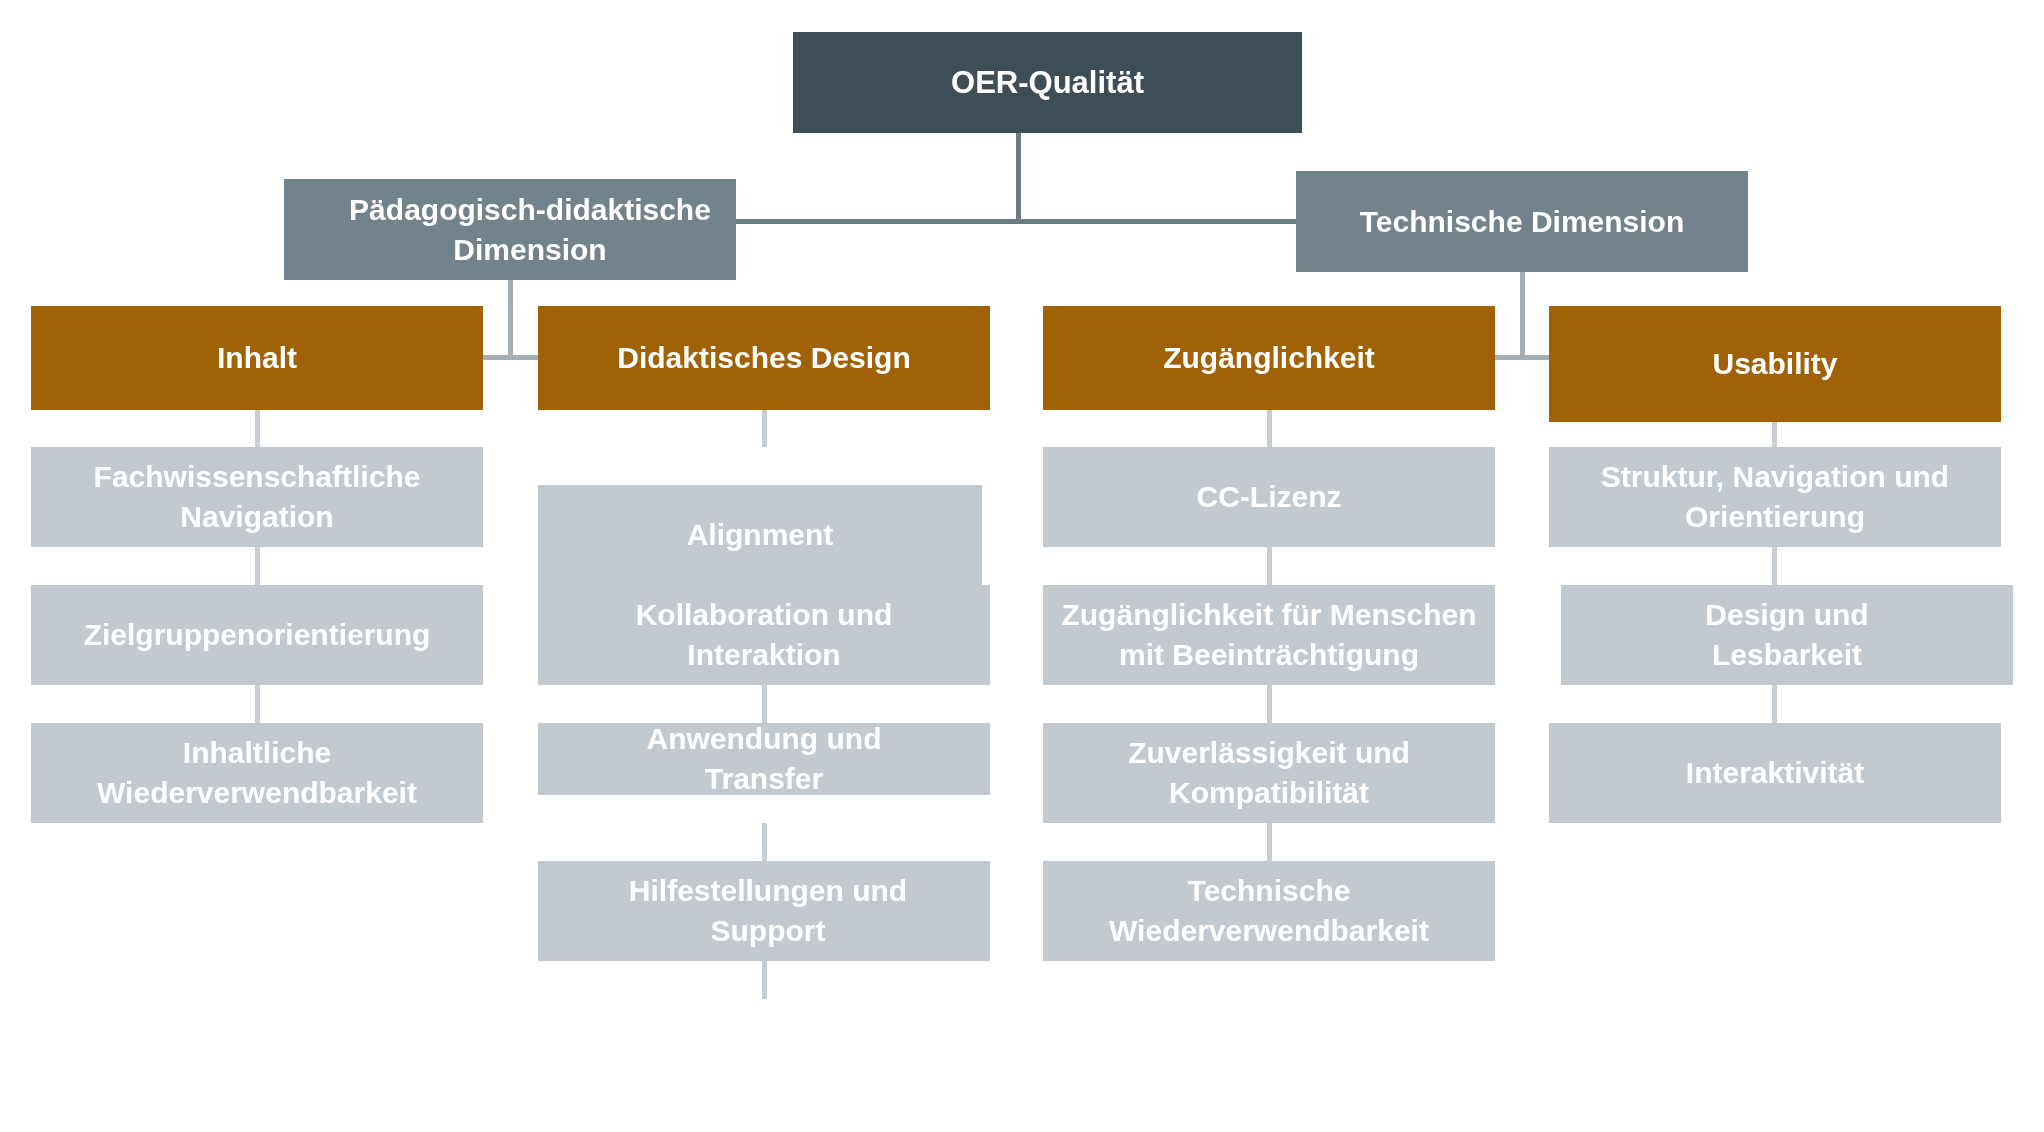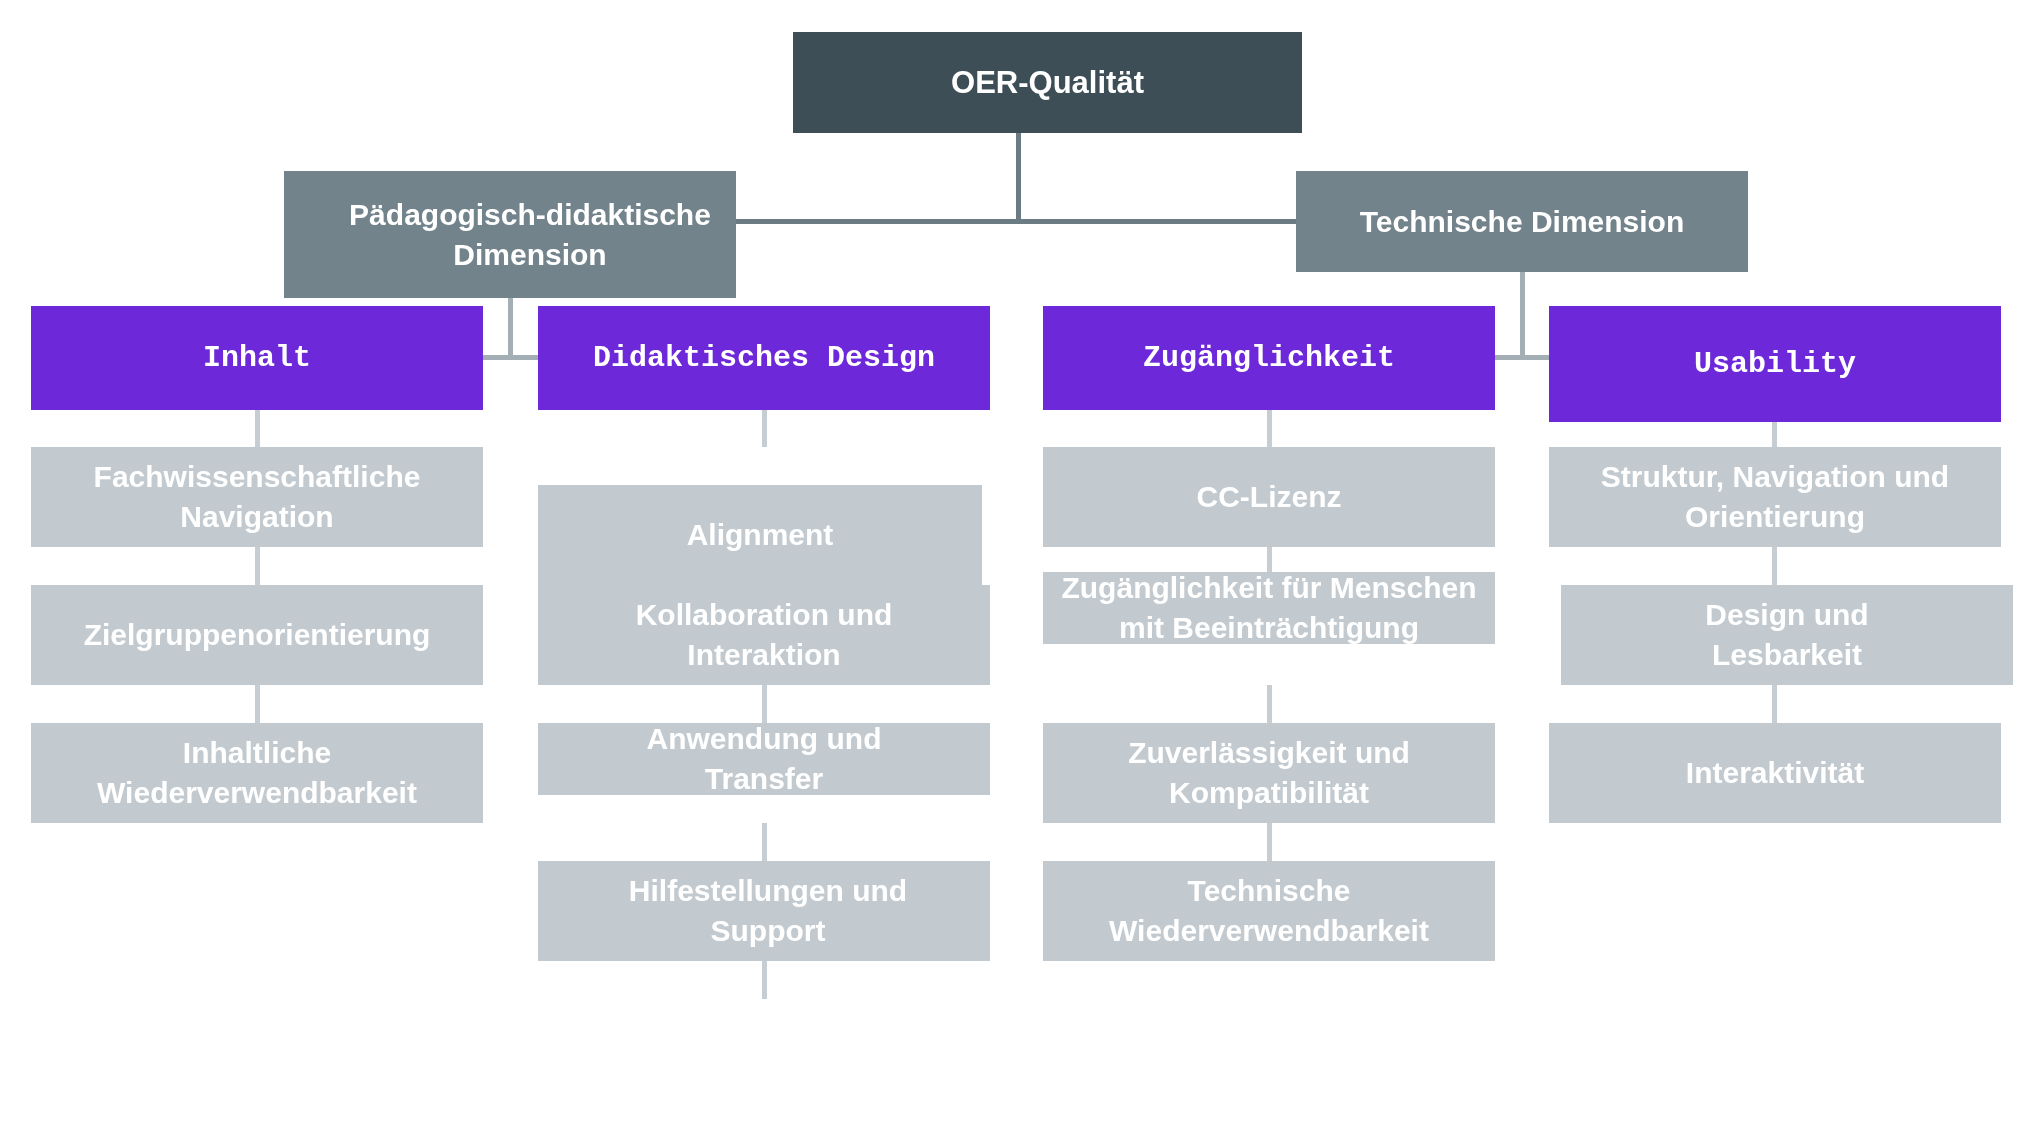--- a/index.html
+++ b/index.html
@@ -17,21 +17,21 @@
     color:#ffffff;
     font-weight:bold;
     font-size:30px;
     line-height:40px;
     white-space:pre-line;
     box-sizing:border-box;
     padding:0 8px;
   }
   .lv1 { background:#3e4e56; }
   .lv2 { background:#72838b; }
-  .lv3 { background:#6d28d9;font-family:Liberation Mono, monospace; }
+  .lv3 { background:#a16207; }
   .leaf { background:#c2cad0; }
   .line { position:absolute; }
   .line.dark  { background:#6b7b84; }
   .line.mid   { background:#a3afb5; }
   .line.light { background:#c6cdd3; }
 </style>
 </head>
 <body>
 
 <div id="page">
@@ -58,21 +58,21 @@
   <div class="line light" style="left:1267px; top:547px; width:5px; height:38px;"></div>
   <div class="line light" style="left:1267px; top:685px; width:5px; height:38px;"></div>
   <div class="line light" style="left:1267px; top:823px; width:5px; height:38px;"></div>
 
   <div class="line light" style="left:1772px; top:410px; width:5px; height:37px;"></div>
   <div class="line light" style="left:1772px; top:547px; width:5px; height:38px;"></div>
   <div class="line light" style="left:1772px; top:685px; width:5px; height:38px;"></div>
 
   <div class="box lv1" style="left:793px; top:32px; width:509px; height:101px; font-size:31px;">OER-Qualität</div>
 
-  <div class="box lv2" style="left:284px; top:171px; width:452px; height:127px;padding-left:48px;">Pädagogisch-didaktische
+  <div class="box lv2" style="left:284px; top:179px; width:452px; height:101px;padding-left:48px;">Pädagogisch-didaktische
 Dimension</div>
   <div class="box lv2" style="left:1296px; top:171px; width:452px; height:101px;">Technische Dimension</div>
 
   <div class="box lv3" style="left:31px; top:306px; width:452px; height:104px;">Inhalt</div>
   <div class="box lv3" style="left:538px; top:306px; width:452px; height:104px;">Didaktisches Design</div>
   <div class="box lv3" style="left:1043px; top:306px; width:452px; height:104px;">Zugänglichkeit</div>
   <div class="box lv3" style="left:1549px; top:306px; width:452px; height:116px;">Usability</div>
 
   <div class="box leaf" style="left:31px; top:447px; width:452px; height:100px;">Fachwissenschaftliche
 Navigation</div>
@@ -82,21 +82,21 @@
 
   <div class="box leaf" style="left:538px; top:447px; width:444px; height:100px;margin-top:38px;">Alignment</div>
   <div class="box leaf" style="left:538px; top:585px; width:452px; height:100px;">Kollaboration und
 Interaktion</div>
   <div class="box leaf" style="left:538px; top:723px; width:452px; height:72px;">Anwendung und
 Transfer</div>
   <div class="box leaf" style="left:538px; top:861px; width:452px; height:100px;padding-left:16px;">Hilfestellungen und
 Support</div>
 
   <div class="box leaf" style="left:1043px; top:447px; width:452px; height:100px;">CC-Lizenz</div>
-  <div class="box leaf" style="left:1043px; top:572px; width:452px; height:72px;">Zugänglichkeit für Menschen
+  <div class="box leaf" style="left:1043px; top:585px; width:452px; height:100px;">Zugänglichkeit für Menschen
 mit Beeinträchtigung</div>
   <div class="box leaf" style="left:1043px; top:723px; width:452px; height:100px;">Zuverlässigkeit und
 Kompatibilität</div>
   <div class="box leaf" style="left:1043px; top:861px; width:452px; height:100px;">Technische
 Wiederverwendbarkeit</div>
 
   <div class="box leaf" style="left:1549px; top:447px; width:452px; height:100px;">Struktur, Navigation und
 Orientierung</div>
   <div class="box leaf" style="left:1549px; top:585px; width:452px; height:100px;margin-left:12px;">Design und
 Lesbarkeit</div>

